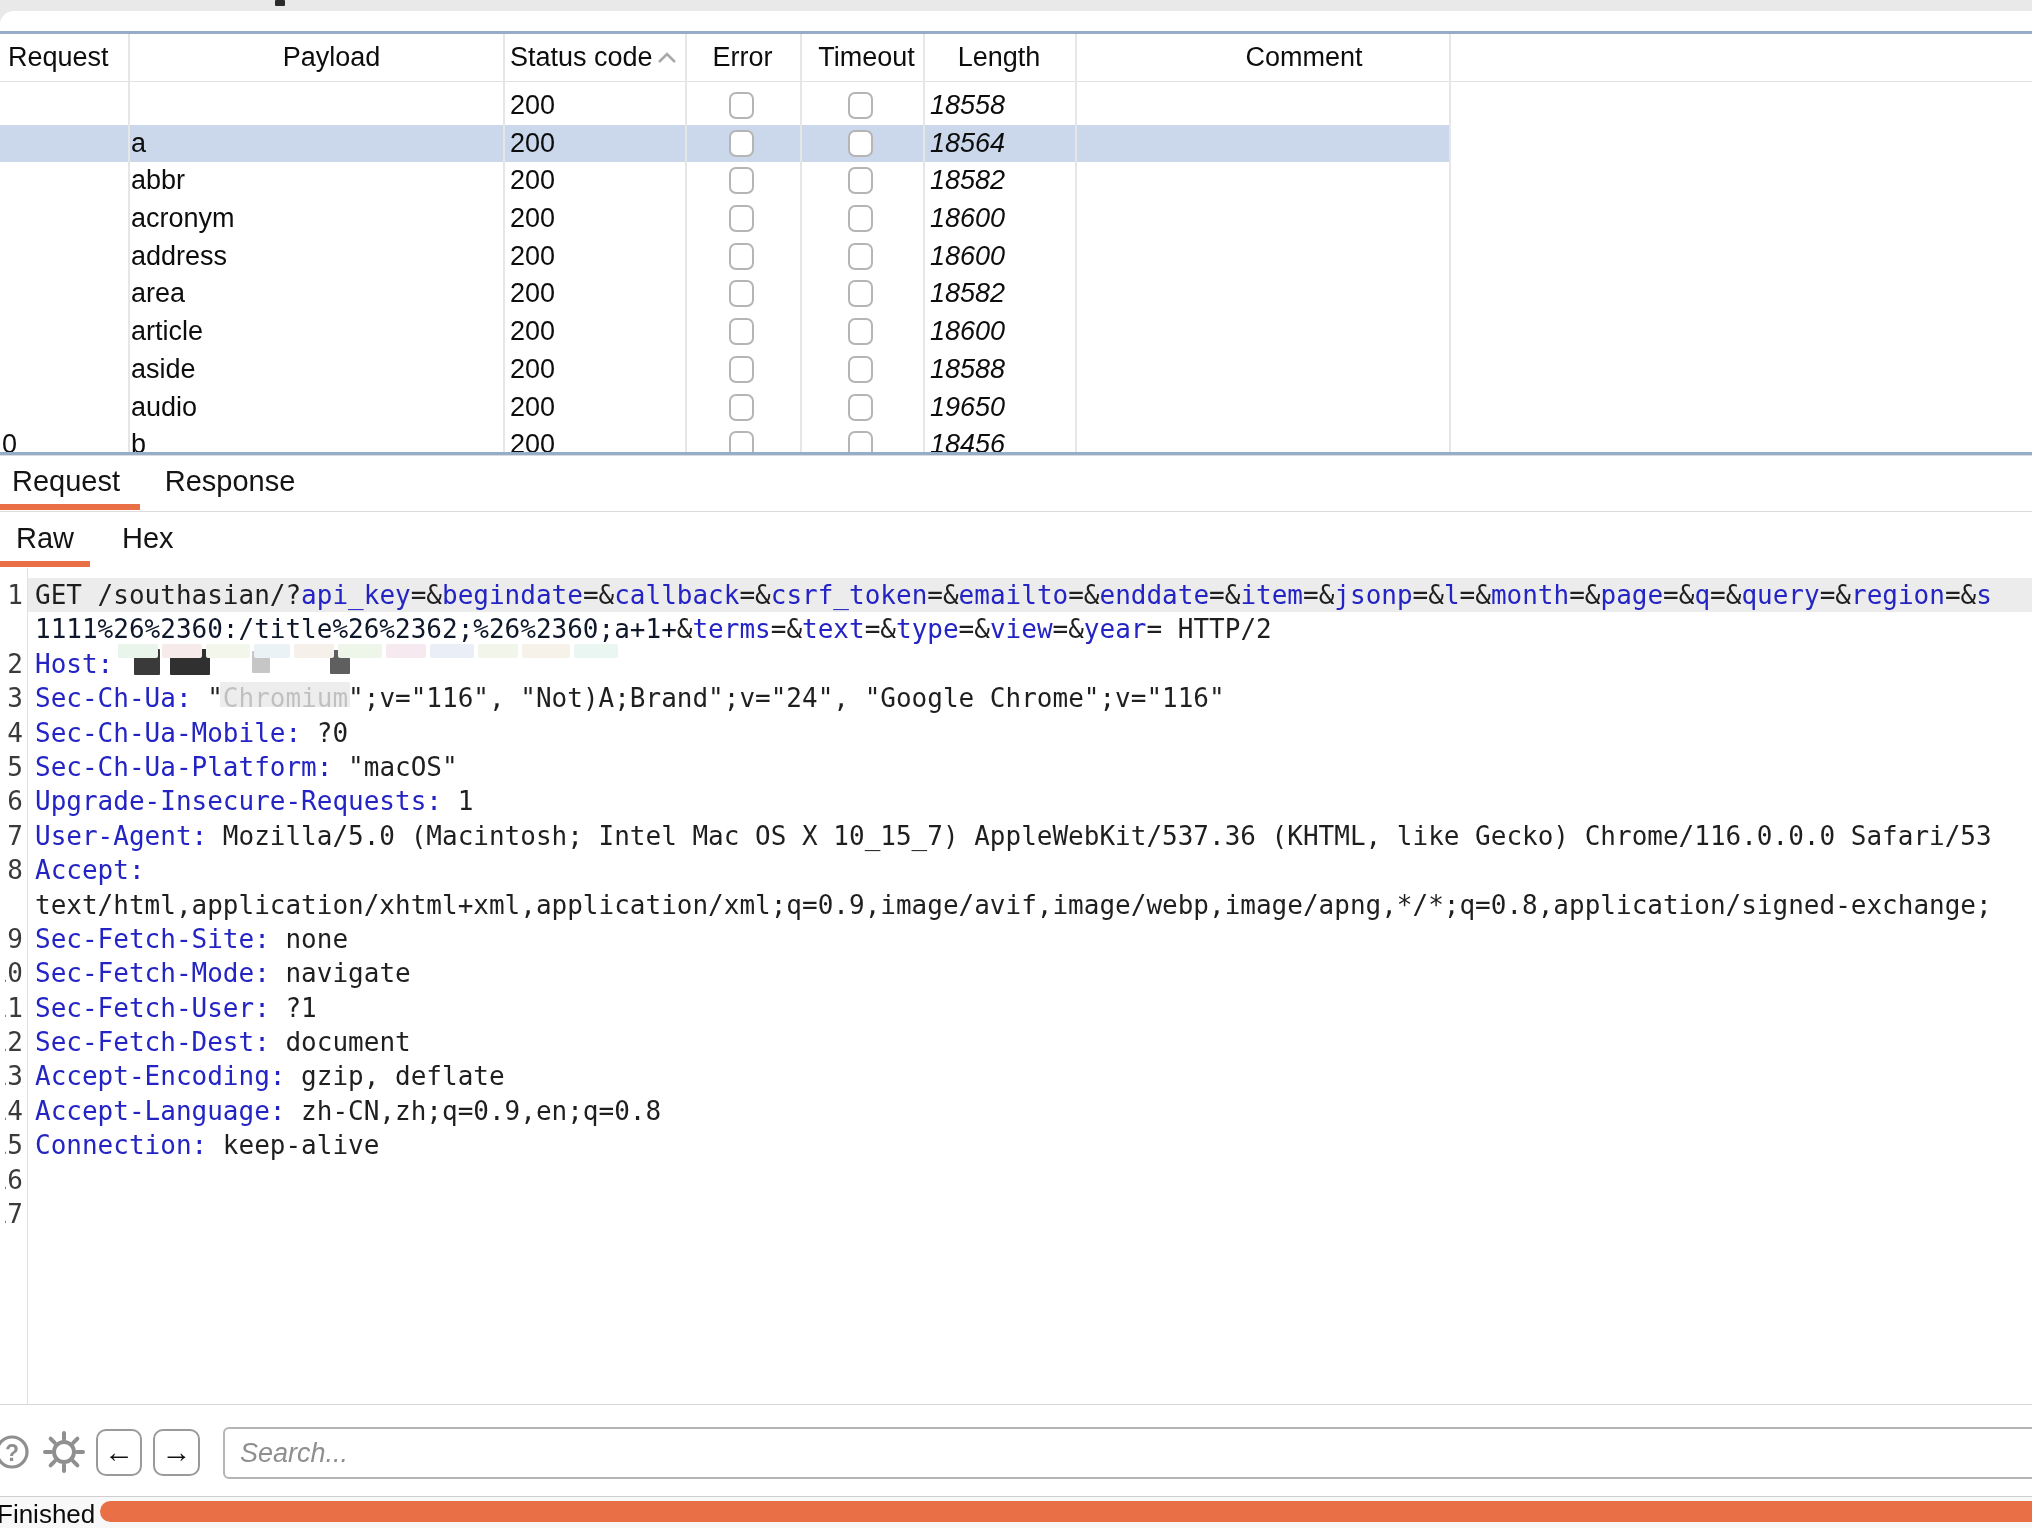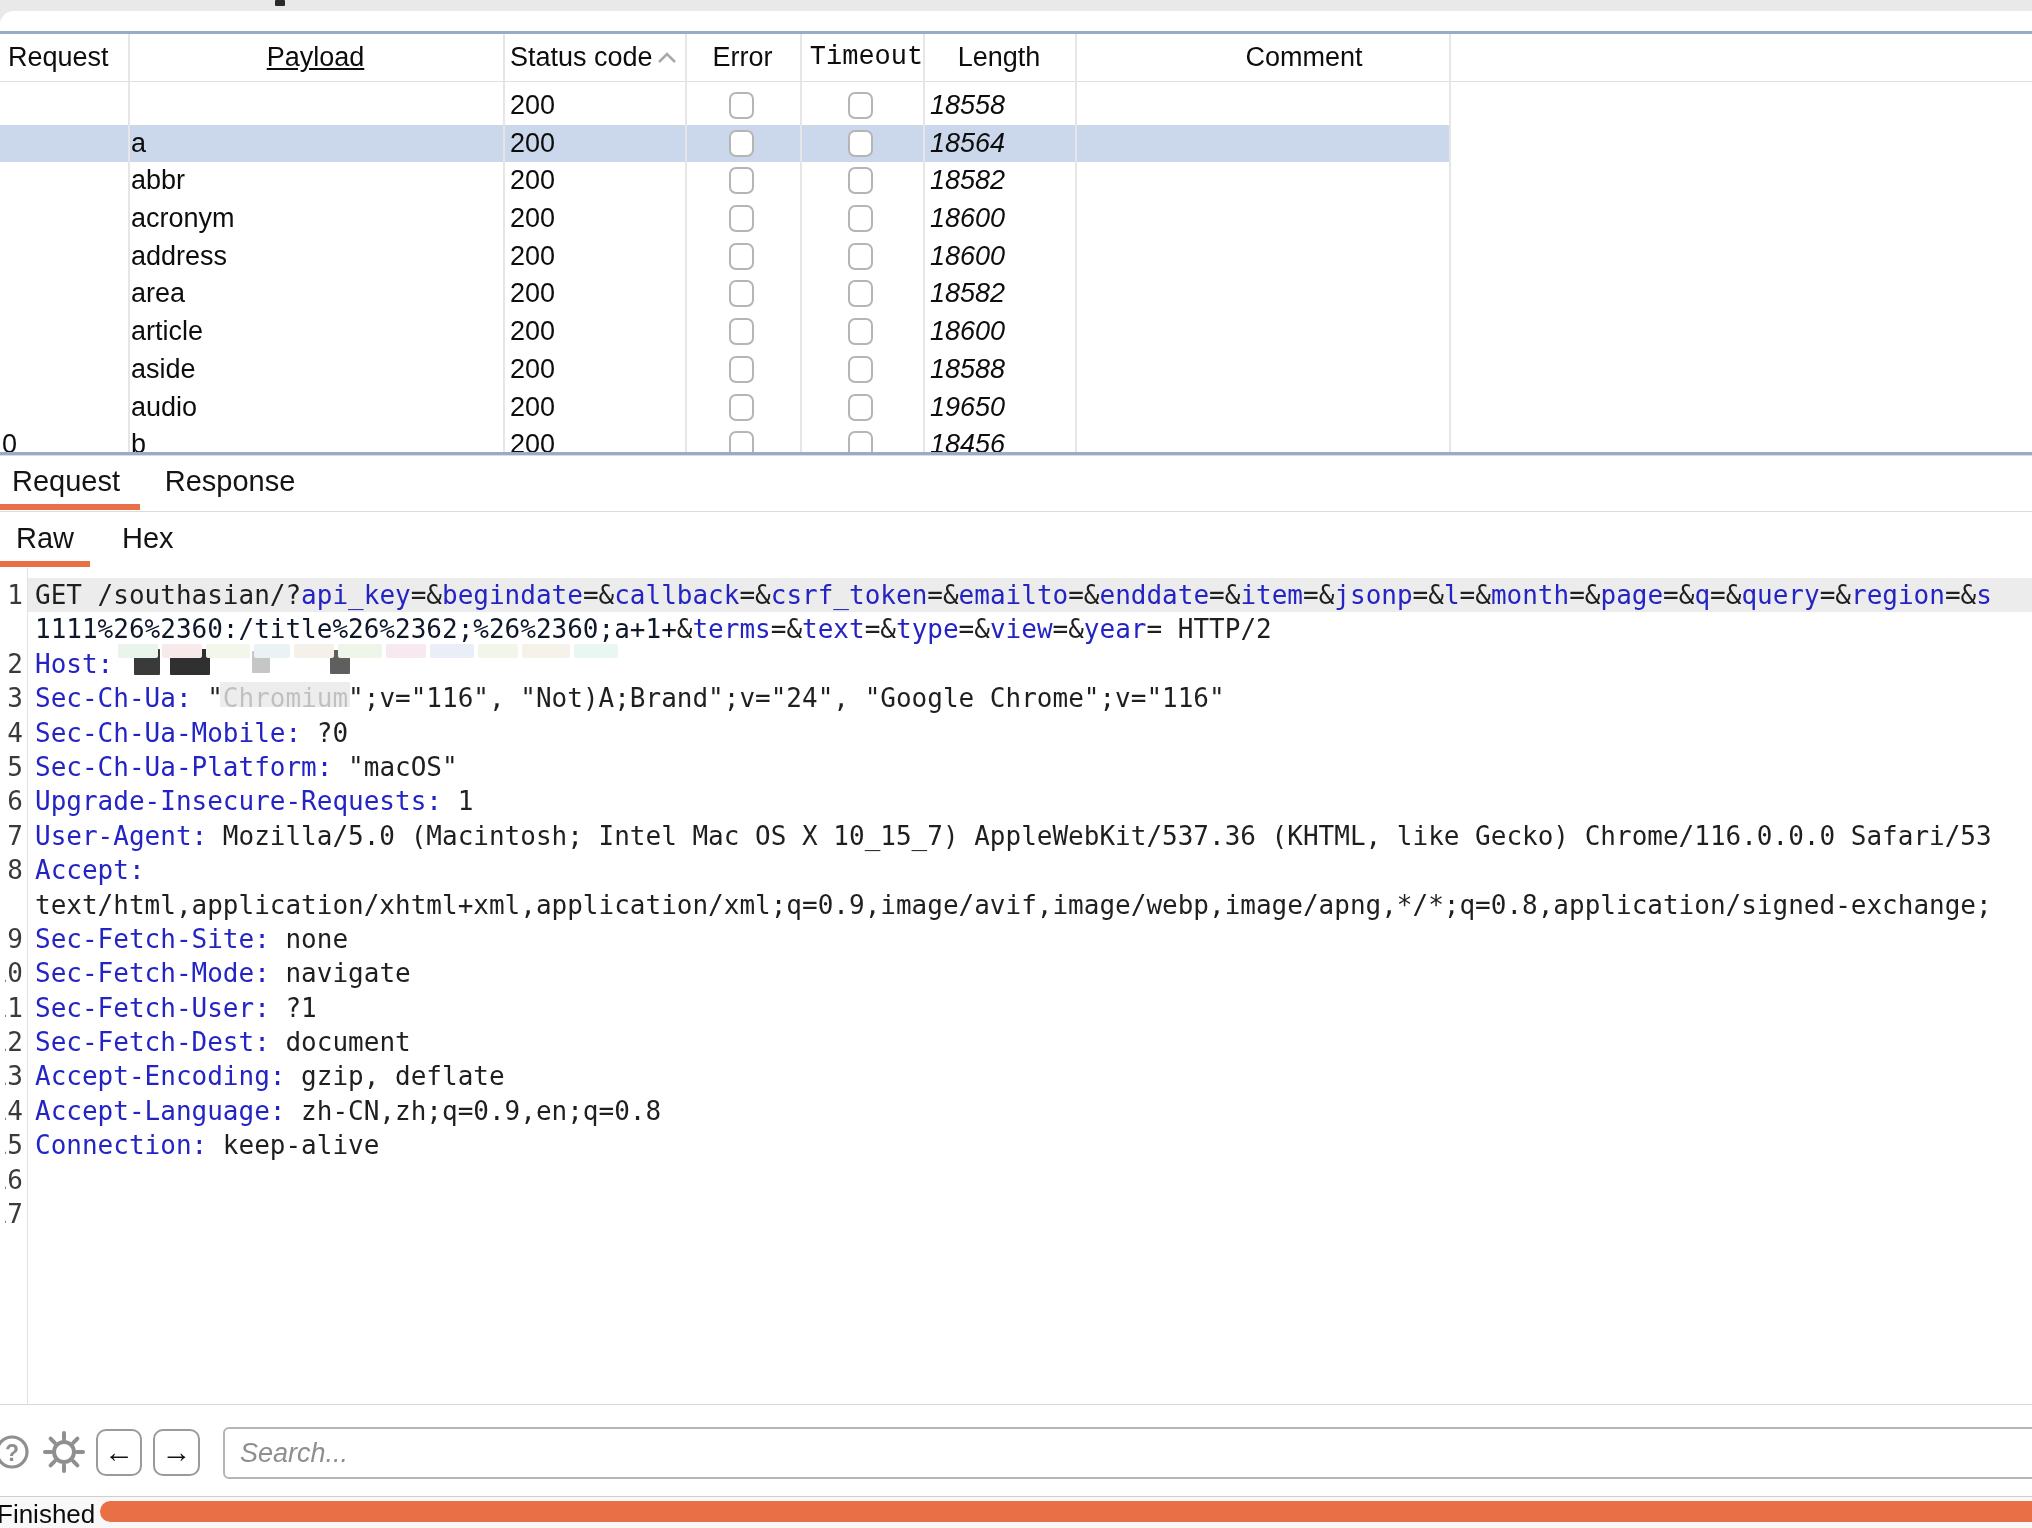--- a/index.html
+++ b/index.html
@@ -9,24 +9,24 @@
       background:#fff;border-top-left-radius:14px;}
   .top-glyph{position:absolute;left:275px;top:0;width:10px;height:6px;background:#2b2b2b;border-radius:1px;}
 
   
   .tbl-top-border{position:absolute;left:0;top:31px;width:2032px;height:3px;background:#97abcb;}
   .tbl{position:absolute;left:0;top:34px;width:2032px;height:418px;background:#fff;overflow:hidden;}
   .thead{position:absolute;left:0;top:0;width:2032px;height:47px;line-height:47px;
          font-size:27px;color:#0d0d0d;border-bottom:1px solid #e0e0e0;background:#fff;z-index:2;}
   .th{position:absolute;top:0;height:47px;white-space:nowrap;}
   .th-request{left:8px;}
-  .th-payload{left:128px;width:375px;text-align:center;text-decoration:underline;}
+  .th-payload{left:144px;width:375px;text-align:center;}
   .th-status{left:510px;}
   .th-error{left:685px;width:115px;text-align:center;}
-  .th-timeout{left:800px;width:133px;text-align:center;font-family:Liberation Mono, monospace;}
+  .th-timeout{left:800px;width:133px;text-align:center;}
   .th-length{left:923px;width:152px;text-align:center;}
   .th-comment{left:1122px;width:364px;text-align:center;}
   .sort-ic{position:absolute;left:656px;top:17px;}
   .colsep{position:absolute;top:0;width:2px;height:418px;background:#e6e6e6;z-index:3;}
   .rows{position:absolute;left:0;top:53px;width:2032px;}
   .trow{position:relative;width:1449px;height:37.7px;font-size:27px;color:#0d0d0d;}
   .trow.sel{background:#cbd8eb;}
   .tc{position:absolute;top:0;height:37.7px;line-height:37.7px;white-space:nowrap;}
   .c-req{left:2px;}
   .c-pay{left:131px;}

